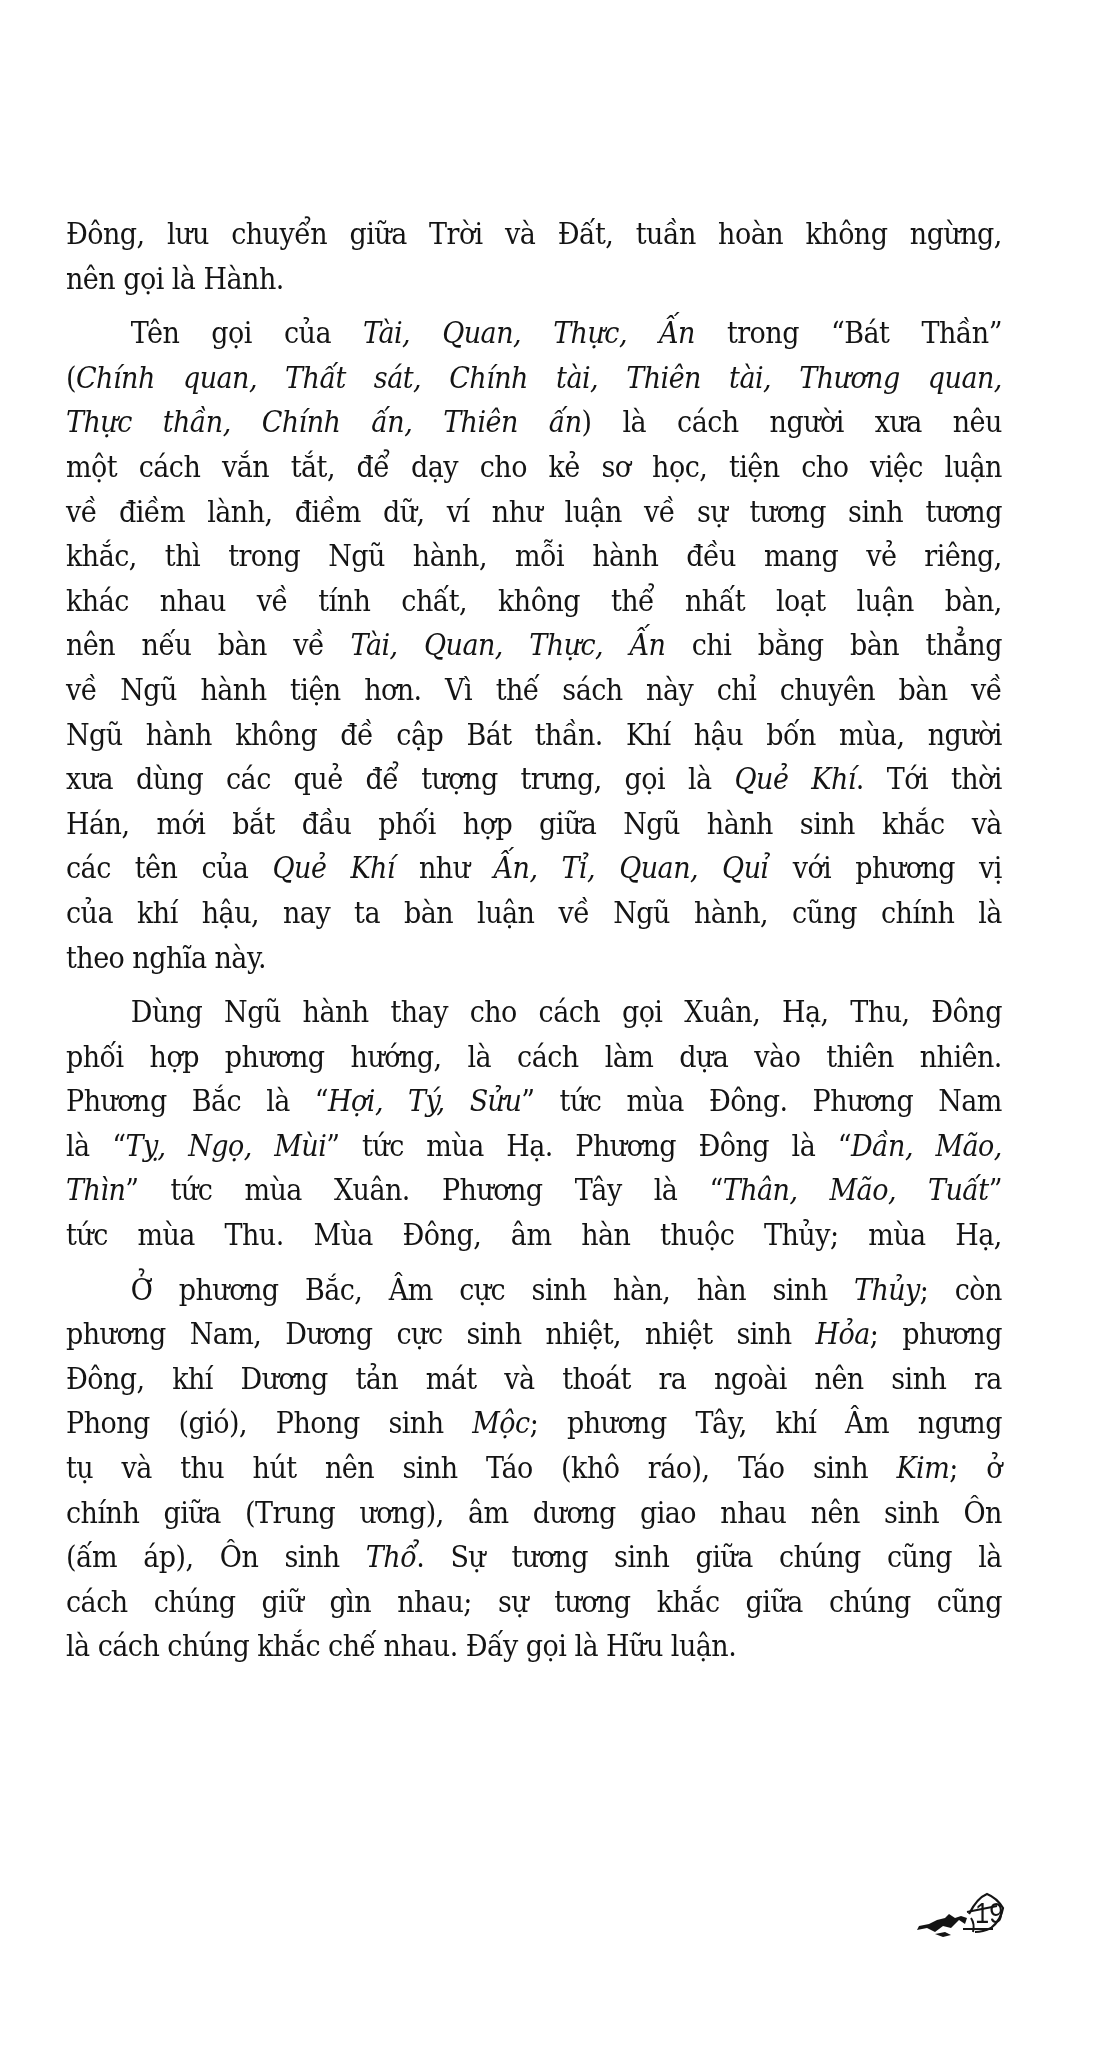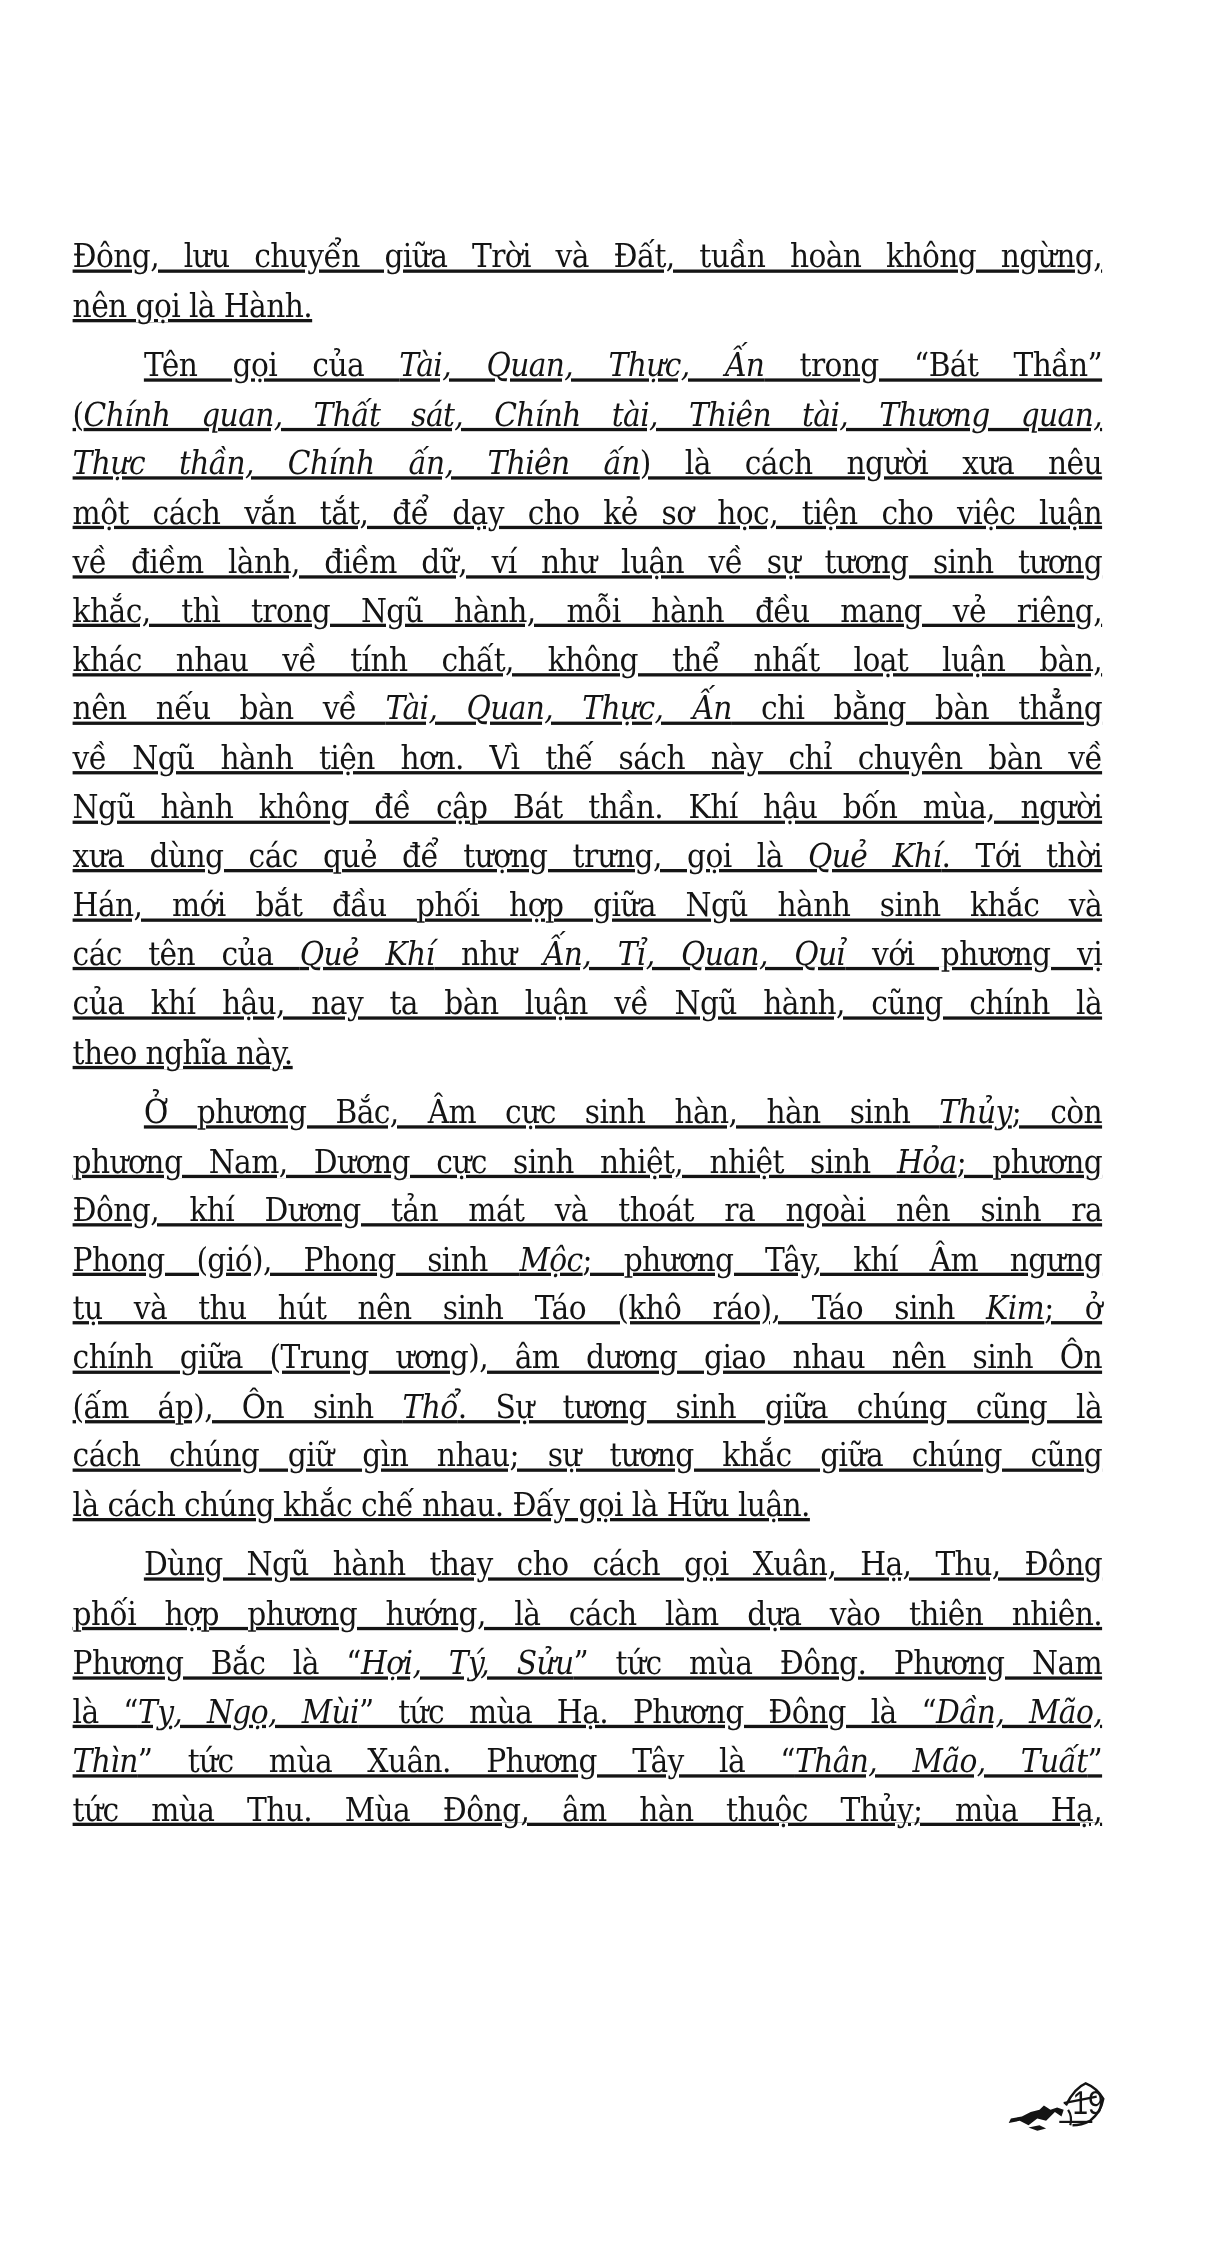--- a/index.html
+++ b/index.html
@@ -16,21 +16,20 @@
       font-family: "DejaVu Serif", "Liberation Serif", serif;
     }
     .page-text {
       position: absolute;
       left: 66px;
       top: 212px;
       width: 936px;
     }
     .para {
       margin: 0 0 10px 0;
-      text-decoration: underline;
     }
     .line {
       display: block;
       height: 44.6px;
       line-height: 44.6px;
       font-size: 30px;
       letter-spacing: -0.6px;
       word-spacing: 0px;
       text-align: justify;
       text-align-last: justify;
@@ -97,37 +96,37 @@
       <div class="line" style="white-space: normal;"><span class="seg" style="white-space: normal;">nên nếu bàn về </span><span class="seg i" style="white-space: normal;">Tài, Quan, Thực, Ấn</span><span class="seg" style="white-space: normal;"> chi bằng bàn thẳng</span></div>
       <div class="line" style="white-space: normal;"><span class="seg" style="white-space: normal;">về Ngũ hành tiện hơn. Vì thế sách này chỉ chuyên bàn về</span></div>
       <div class="line" style="white-space: normal;"><span class="seg" style="white-space: normal;">Ngũ hành không đề cập Bát thần. Khí hậu bốn mùa, người</span></div>
       <div class="line" style="white-space: normal;"><span class="seg" style="white-space: normal;">xưa dùng các quẻ để tượng trưng, gọi là </span><span class="seg i" style="white-space: normal;">Quẻ Khí</span><span class="seg" style="white-space: normal;">. Tới thời</span></div>
       <div class="line" style="white-space: normal;"><span class="seg" style="white-space: normal;">Hán, mới bắt đầu phối hợp giữa Ngũ hành sinh khắc và</span></div>
       <div class="line" style="white-space: normal;"><span class="seg" style="white-space: normal;">các tên của </span><span class="seg i" style="white-space: normal;">Quẻ Khí</span><span class="seg" style="white-space: normal;"> như </span><span class="seg i" style="white-space: normal;">Ấn, Tỉ, Quan, Quỉ</span><span class="seg" style="white-space: normal;"> với phương vị</span></div>
       <div class="line" style="white-space: normal;"><span class="seg" style="white-space: normal;">của khí hậu, nay ta bàn luận về Ngũ hành, cũng chính là</span></div>
       <div class="line last" style="white-space: normal;"><span class="seg" style="white-space: normal;">theo nghĩa này.</span></div>
     </div>
     <div class="para">
+      <div class="line indent" style="white-space: normal;"><span class="seg" style="white-space: normal;">Dùng Ngũ hành thay cho cách gọi Xuân, Hạ, Thu, Đông</span></div>
+      <div class="line" style="white-space: normal;"><span class="seg" style="white-space: normal;">phối hợp phương hướng, là cách làm dựa vào thiên nhiên.</span></div>
+      <div class="line" style="white-space: normal;"><span class="seg" style="white-space: normal;">Phương Bắc là “</span><span class="seg i" style="white-space: normal;">Hợi, Tý, Sửu</span><span class="seg" style="white-space: normal;">” tức mùa Đông. Phương Nam</span></div>
+      <div class="line" style="white-space: normal;"><span class="seg" style="white-space: normal;">là “</span><span class="seg i" style="white-space: normal;">Tỵ, Ngọ, Mùi</span><span class="seg" style="white-space: normal;">” tức mùa Hạ. Phương Đông là “</span><span class="seg i" style="white-space: normal;">Dần, Mão,</span></div>
+      <div class="line" style="white-space: normal;"><span class="seg i" style="white-space: normal;">Thìn</span><span class="seg" style="white-space: normal;">” tức mùa Xuân. Phương Tây là “</span><span class="seg i" style="white-space: normal;">Thân, Mão, Tuất</span><span class="seg" style="white-space: normal;">”</span></div>
+      <div class="line" style="white-space: normal;"><span class="seg" style="white-space: normal;">tức mùa Thu. Mùa Đông, âm hàn thuộc Thủy; mùa Hạ,</span></div>
+    </div>
+    <div class="para">
       <div class="line indent" style="white-space: normal;"><span class="seg" style="white-space: normal;">Ở phương Bắc, Âm cực sinh hàn, hàn sinh </span><span class="seg i" style="white-space: normal;">Thủy</span><span class="seg" style="white-space: normal;">; còn</span></div>
       <div class="line" style="white-space: normal;"><span class="seg" style="white-space: normal;">phương Nam, Dương cực sinh nhiệt, nhiệt sinh </span><span class="seg i" style="white-space: normal;">Hỏa</span><span class="seg" style="white-space: normal;">; phương</span></div>
       <div class="line" style="white-space: normal;"><span class="seg" style="white-space: normal;">Đông, khí Dương tản mát và thoát ra ngoài nên sinh ra</span></div>
       <div class="line" style="white-space: normal;"><span class="seg" style="white-space: normal;">Phong (gió), Phong sinh </span><span class="seg i" style="white-space: normal;">Mộc</span><span class="seg" style="white-space: normal;">; phương Tây, khí Âm ngưng</span></div>
       <div class="line" style="white-space: normal;"><span class="seg" style="white-space: normal;">tụ và thu hút nên sinh Táo (khô ráo), Táo sinh </span><span class="seg i" style="white-space: normal;">Kim</span><span class="seg" style="white-space: normal;">; ở</span></div>
       <div class="line" style="white-space: normal;"><span class="seg" style="white-space: normal;">chính giữa (Trung ương), âm dương giao nhau nên sinh Ôn</span></div>
       <div class="line" style="white-space: normal;"><span class="seg" style="white-space: normal;">(ấm áp), Ôn sinh </span><span class="seg i" style="white-space: normal;">Thổ</span><span class="seg" style="white-space: normal;">. Sự tương sinh giữa chúng cũng là</span></div>
       <div class="line" style="white-space: normal;"><span class="seg" style="white-space: normal;">cách chúng giữ gìn nhau; sự tương khắc giữa chúng cũng</span></div>
       <div class="line last" style="white-space: normal;"><span class="seg" style="white-space: normal;">là cách chúng khắc chế nhau. Đấy gọi là Hữu luận.</span></div>
-    </div>
-    <div class="para">
-      <div class="line indent" style="white-space: normal;"><span class="seg" style="white-space: normal;">Dùng Ngũ hành thay cho cách gọi Xuân, Hạ, Thu, Đông</span></div>
-      <div class="line" style="white-space: normal;"><span class="seg" style="white-space: normal;">phối hợp phương hướng, là cách làm dựa vào thiên nhiên.</span></div>
-      <div class="line" style="white-space: normal;"><span class="seg" style="white-space: normal;">Phương Bắc là “</span><span class="seg i" style="white-space: normal;">Hợi, Tý, Sửu</span><span class="seg" style="white-space: normal;">” tức mùa Đông. Phương Nam</span></div>
-      <div class="line" style="white-space: normal;"><span class="seg" style="white-space: normal;">là “</span><span class="seg i" style="white-space: normal;">Tỵ, Ngọ, Mùi</span><span class="seg" style="white-space: normal;">” tức mùa Hạ. Phương Đông là “</span><span class="seg i" style="white-space: normal;">Dần, Mão,</span></div>
-      <div class="line" style="white-space: normal;"><span class="seg i" style="white-space: normal;">Thìn</span><span class="seg" style="white-space: normal;">” tức mùa Xuân. Phương Tây là “</span><span class="seg i" style="white-space: normal;">Thân, Mão, Tuất</span><span class="seg" style="white-space: normal;">”</span></div>
-      <div class="line" style="white-space: normal;"><span class="seg" style="white-space: normal;">tức mùa Thu. Mùa Đông, âm hàn thuộc Thủy; mùa Hạ,</span></div>
     </div>
   </div>
 
 <svg class="footer-ornament" viewBox="0 0 150 60" xmlns="http://www.w3.org/2000/svg">
 
   <path d="M12 42 L22 40 L30 44 L38 38 L46 40 L54 32 L60 36 L62 30 L56 28 L50 30 L44 26 L40 30 L32 32 L24 36 L14 38 Z" fill="#141414"></path>
   <path d="M30 46 L40 44 L46 47 L38 49 Z" fill="#141414"></path>
 
   <path d="M64 26 Q72 10 82 6 Q92 10 98 20 Q96 32 86 40 Q78 44 70 44" fill="none" stroke="#141414" stroke-width="2.2"></path>
   <path d="M62 24 L92 18" fill="none" stroke="#141414" stroke-width="2"></path>

